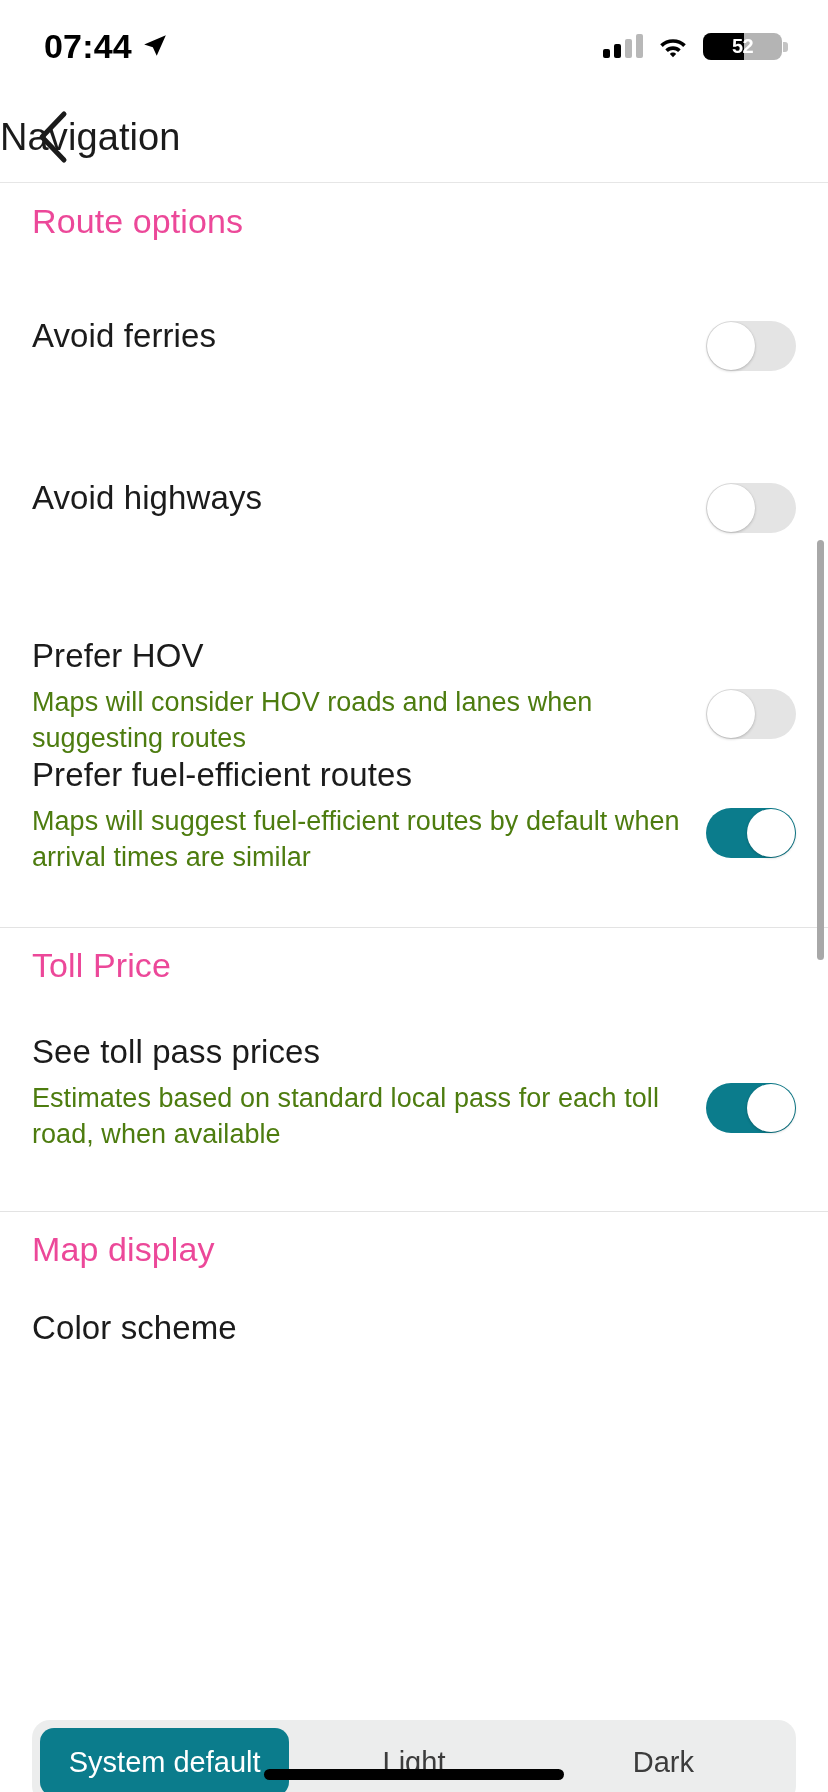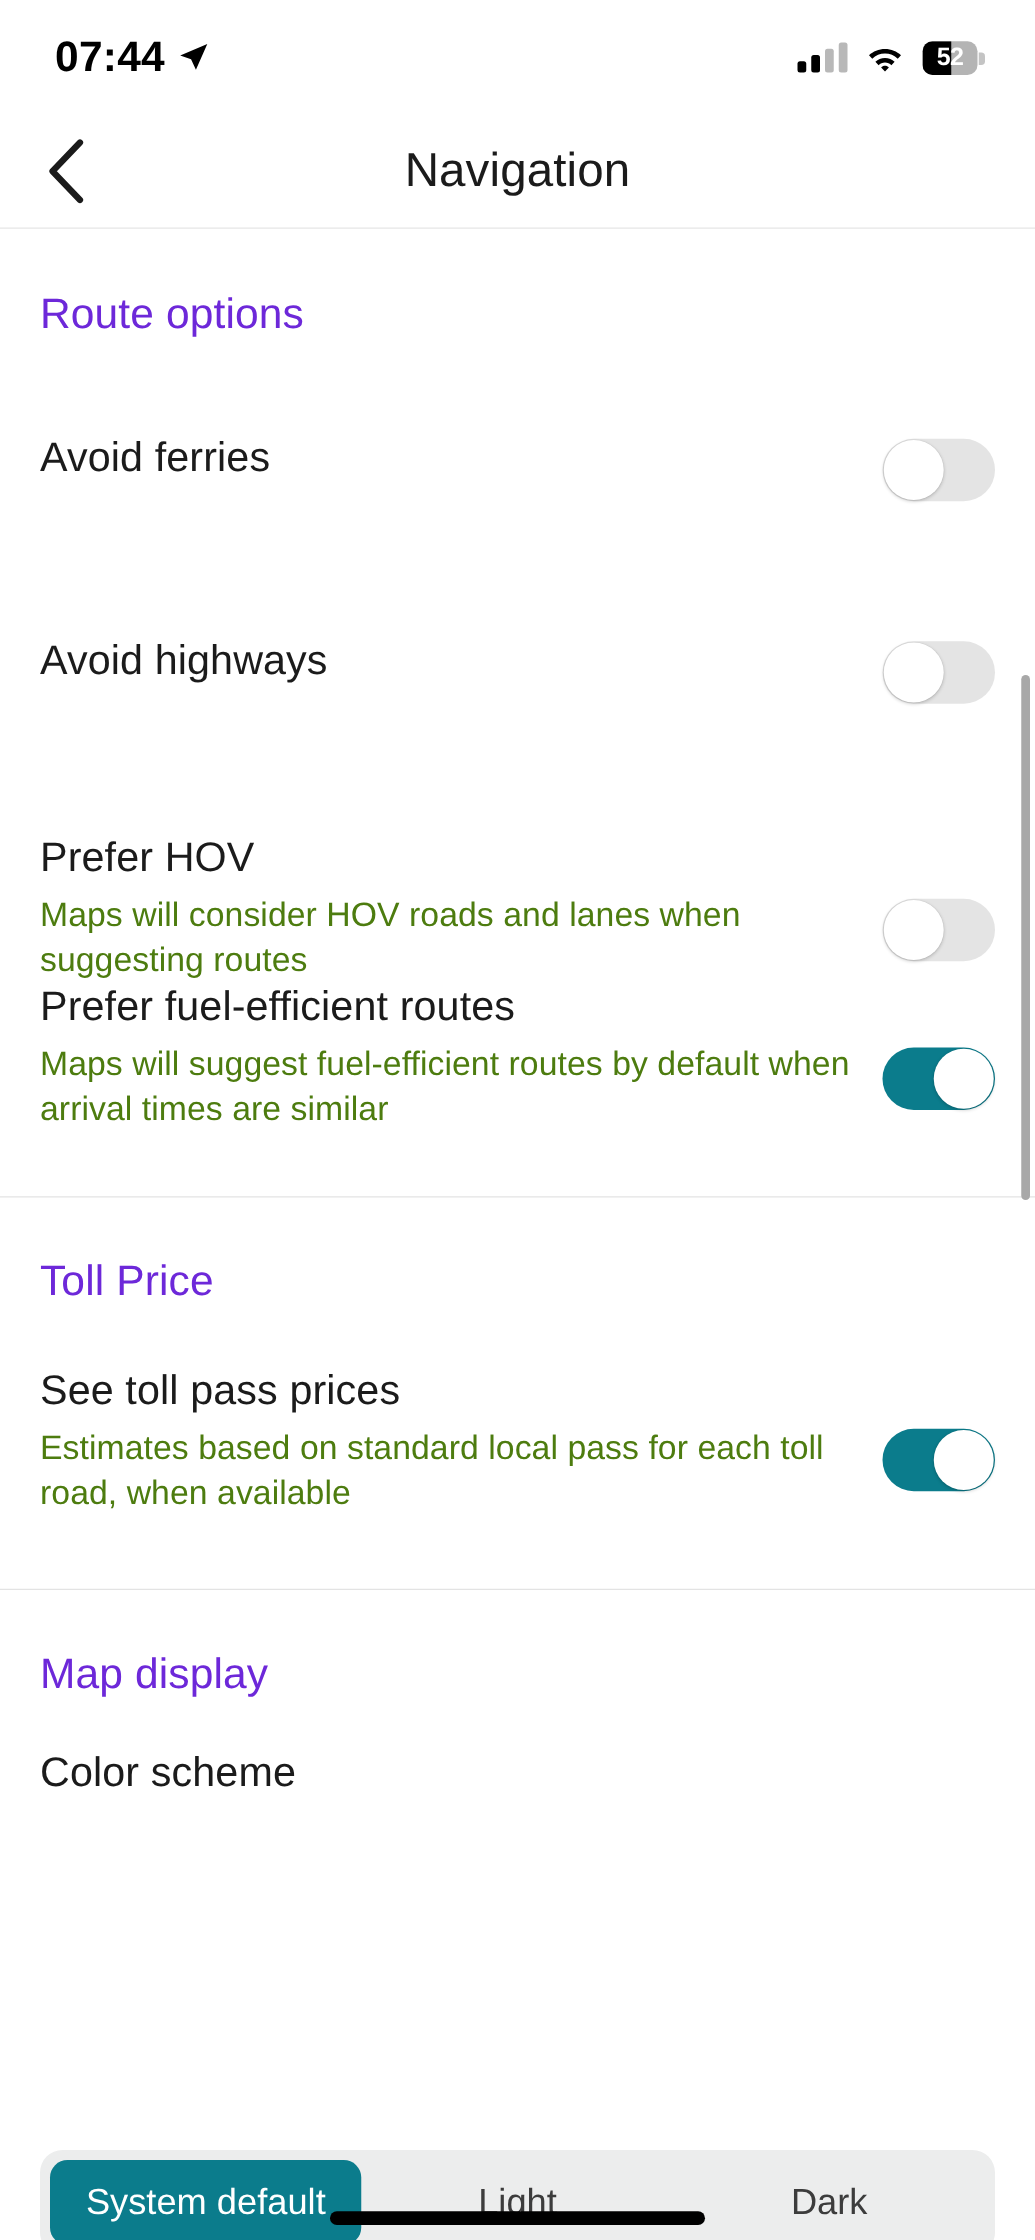--- a/index.html
+++ b/index.html
@@ -22,55 +22,55 @@
   .sb-time { font-size:34px; font-weight:600; color:#000; letter-spacing:0.2px; }
   .loc-arrow { width:26px; height:26px; display:block; }
   .sb-right { display:flex; align-items:center; gap:14px; }
   .cell-bars { display:flex; align-items:flex-end; gap:4px; height:24px; }
   .cell-bars i { display:block; width:7px; background:#000; border-radius:2px; }
   .cell-bars i:nth-child(1){ height:9px; }
   .cell-bars i:nth-child(2){ height:14px; }
   .cell-bars i:nth-child(3){ height:19px; background:#b8b8b8; }
   .cell-bars i:nth-child(4){ height:24px; background:#b8b8b8; }
   .wifi { width:32px; height:24px; display:block; }
-  .battery { position:relative; width:44px; height:27px; }
+  .battery { position:relative; width:79px; height:27px; }
   .batt-body {
     position:absolute; inset:0; border-radius:8px; background:#b4b4b4; overflow:hidden;
   }
   .batt-fill { position:absolute; left:0; top:0; bottom:0; background:#000; }
   .batt-pct {
     position:absolute; inset:0; display:flex; align-items:center; justify-content:center;
     font-size:20px; font-weight:700; color:#fff; letter-spacing:-0.5px;
   }
   .batt-cap {
     position:absolute; right:-6px; top:9px; width:5px; height:10px;
     background:#c4c4c4; border-radius:0 3px 3px 0;
   }
 
   
   .navbar {
     position:absolute; top:92px; left:0; width:828px; height:91px;
-    display:flex; align-items:center; justify-content:center;
+    display:flex; align-items:center; justify-content:flex-start;
     border-bottom:1px solid #e6e6e6; background:#fff;
   }
   .back-btn {
     position:absolute; left:22px; top:50%; transform:translateY(-50%);
     width:60px; height:60px; display:flex; align-items:center; justify-content:center;
     cursor:pointer;
   }
   .nav-title { font-size:38px; font-weight:400; color:#1b1b1b; letter-spacing:0.1px; }
 
   
   .content {
     position:absolute; top:184px; left:0; width:828px; height:1608px;
     background:#fff; overflow:hidden;
   }
   .section-title {
-    font-size:34px; color:#6d28d9; font-weight:400;
-    padding:48px 32px 0 32px; letter-spacing:0.1px;
+    font-size:34px; color:#ec4899; font-weight:400;
+    padding:18px 32px 0 32px; letter-spacing:0.1px;
   }
   .row {
     display:flex; align-items:flex-start; justify-content:space-between;
     padding:0 32px; min-height:86px;
   }
   .row-text { flex:1; padding-right:24px; }
   .row-title { font-size:33px; color:#1b1b1b; font-weight:400; line-height:1.15; letter-spacing:0.1px; }
   .row-sub {
     font-size:27px; color:#4d7c0f; font-weight:400;
     line-height:1.32; margin-top:10px; letter-spacing:0.05px;

